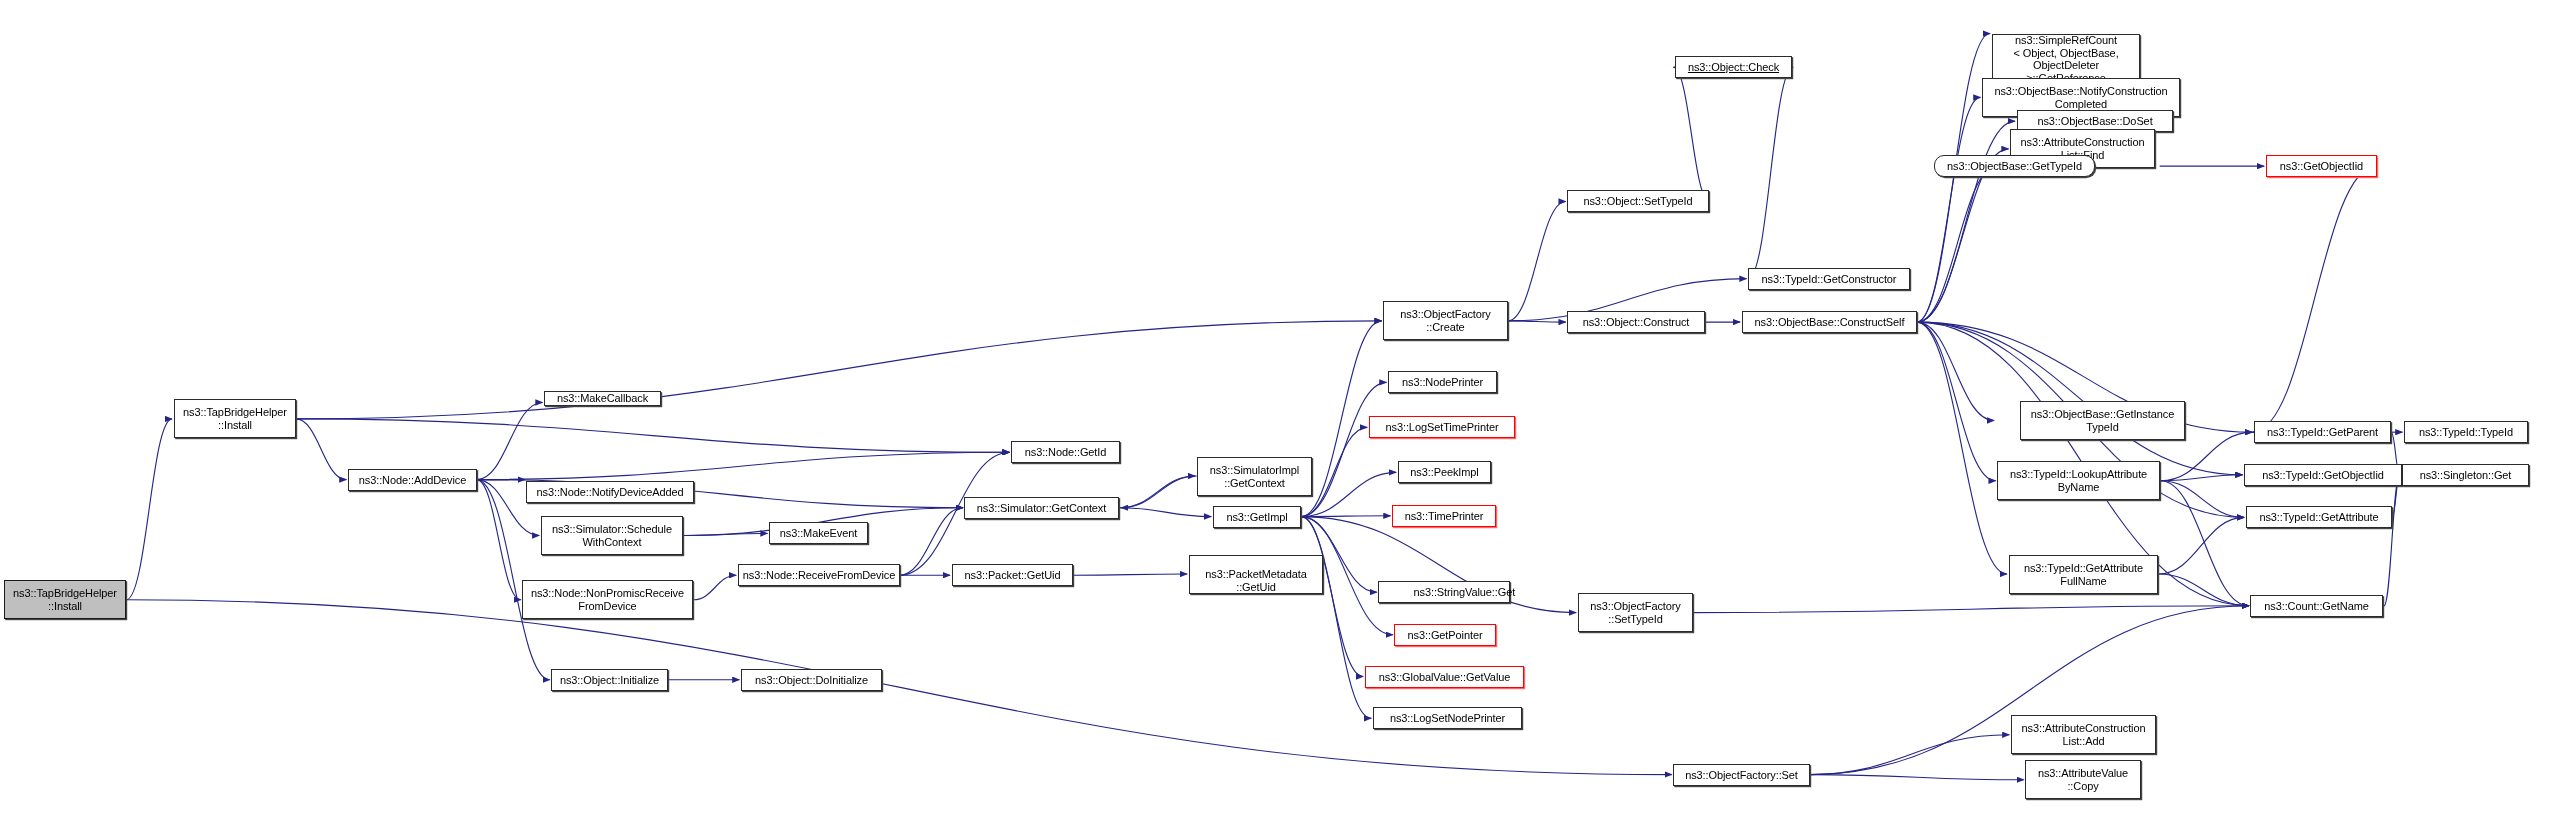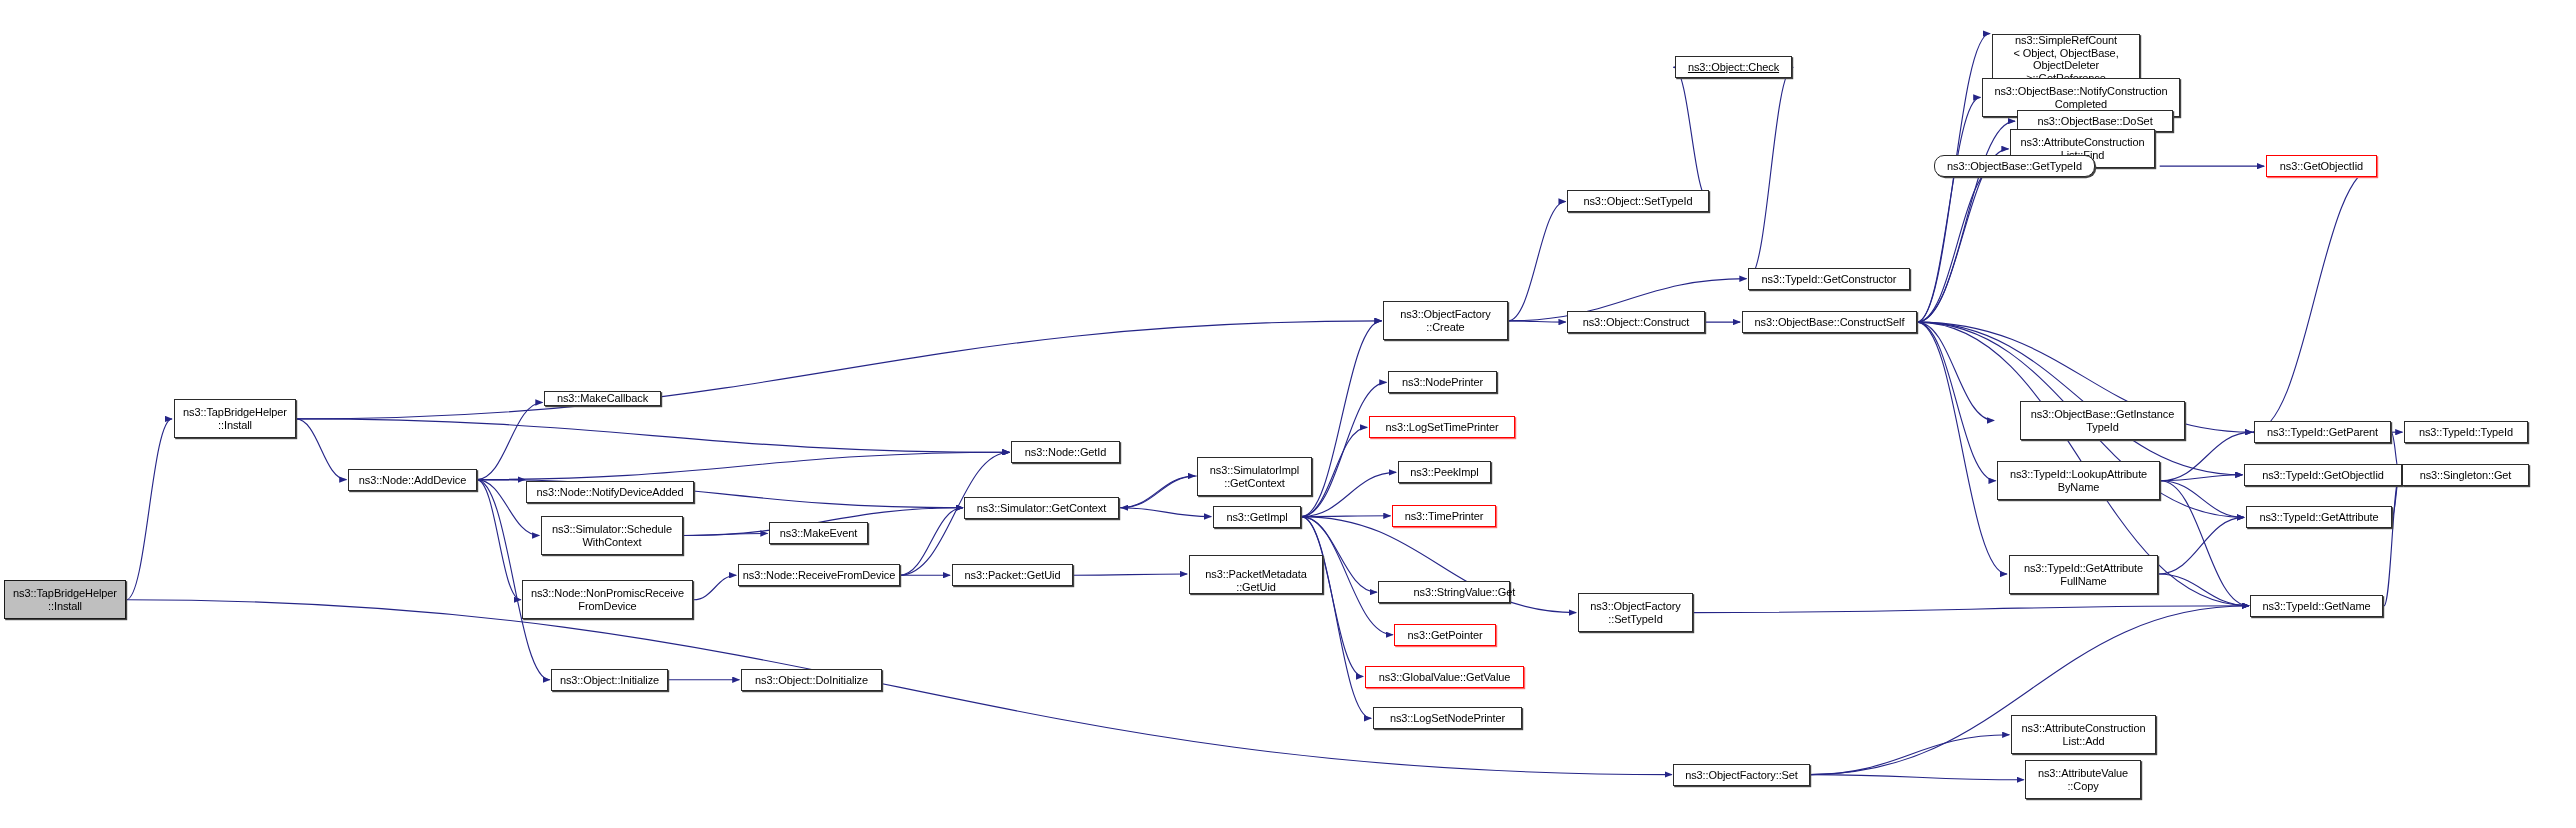--- a/index.html
+++ b/index.html
@@ -191,18 +191,18 @@
       <div class="node" style="left: 2009px; top: 555px; width: 149px; height: 39px;"><span>ns3::TypeId::GetAttribute
 FullName</span></div>
       <div class="node" style="left: 2011px; top: 715px; width: 145px; height: 39px;"><span>ns3::AttributeConstruction
 List::Add</span></div>
       <div class="node" style="left: 2025px; top: 760px; width: 116px; height: 39px;"><span>ns3::AttributeValue
 ::Copy</span></div>
       <div class="node red" style="left: 2266px; top: 155px; width: 111px; height: 22px;"><span>ns3::GetObjectIid</span></div>
       <div class="node" style="left: 2254px; top: 421px; width: 137px; height: 22px;"><span>ns3::TypeId::GetParent</span></div>
       <div class="node" style="left: 2244px; top: 464px; width: 158px; height: 22px;"><span>ns3::TypeId::GetObjectIid</span></div>
       <div class="node" style="left: 2246px; top: 506px; width: 146px; height: 22px;"><span>ns3::TypeId::GetAttribute</span></div>
-      <div class="node" style="left: 2250px; top: 595px; width: 133px; height: 22px;"><span>ns3::TypeId::GetName</span></div>
+      <div class="node" style="left: 2250px; top: 595px; width: 133px; height: 22px;"><span>ns3::Count::GetName</span></div>
       <div class="node" style="left: 2404px; top: 421px; width: 124px; height: 22px;"><span>ns3::TypeId::TypeId</span></div>
       <div class="node" style="left: 2402px; top: 464px; width: 127px; height: 22px;"><span>ns3::Singleton::Get</span></div>
     </div>
 </div>
 
 
 </body></html>

